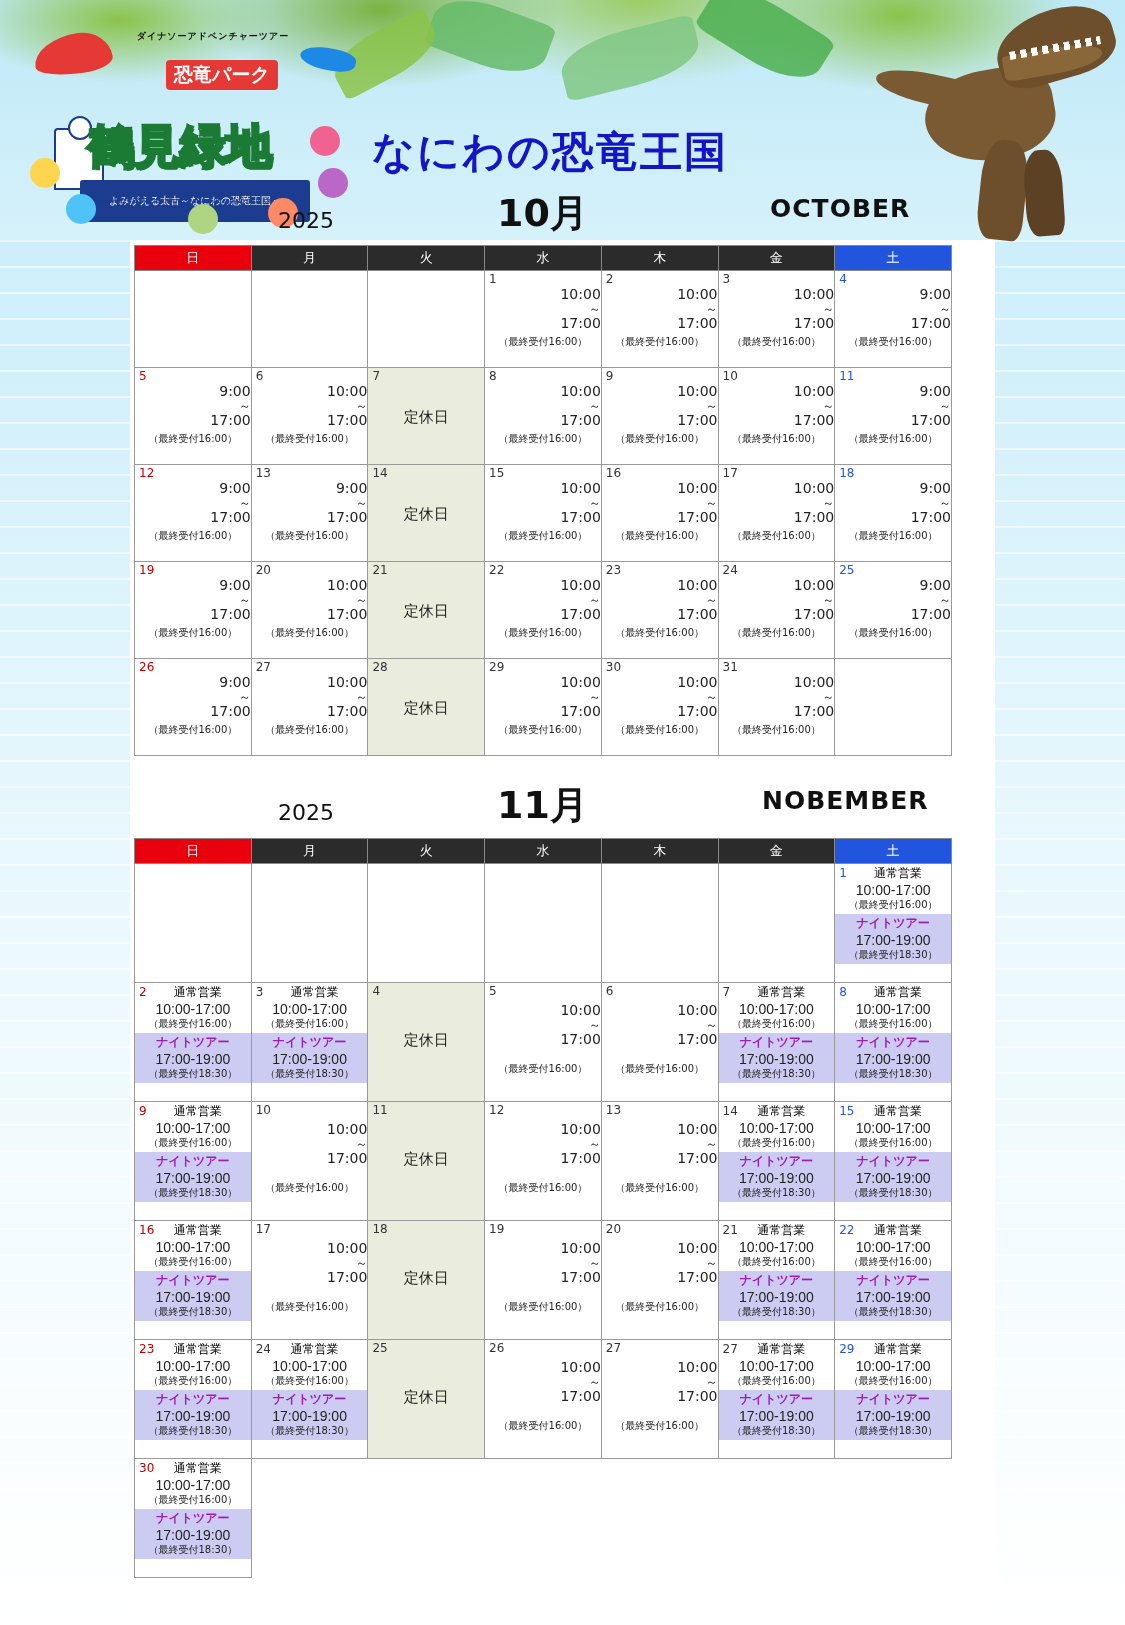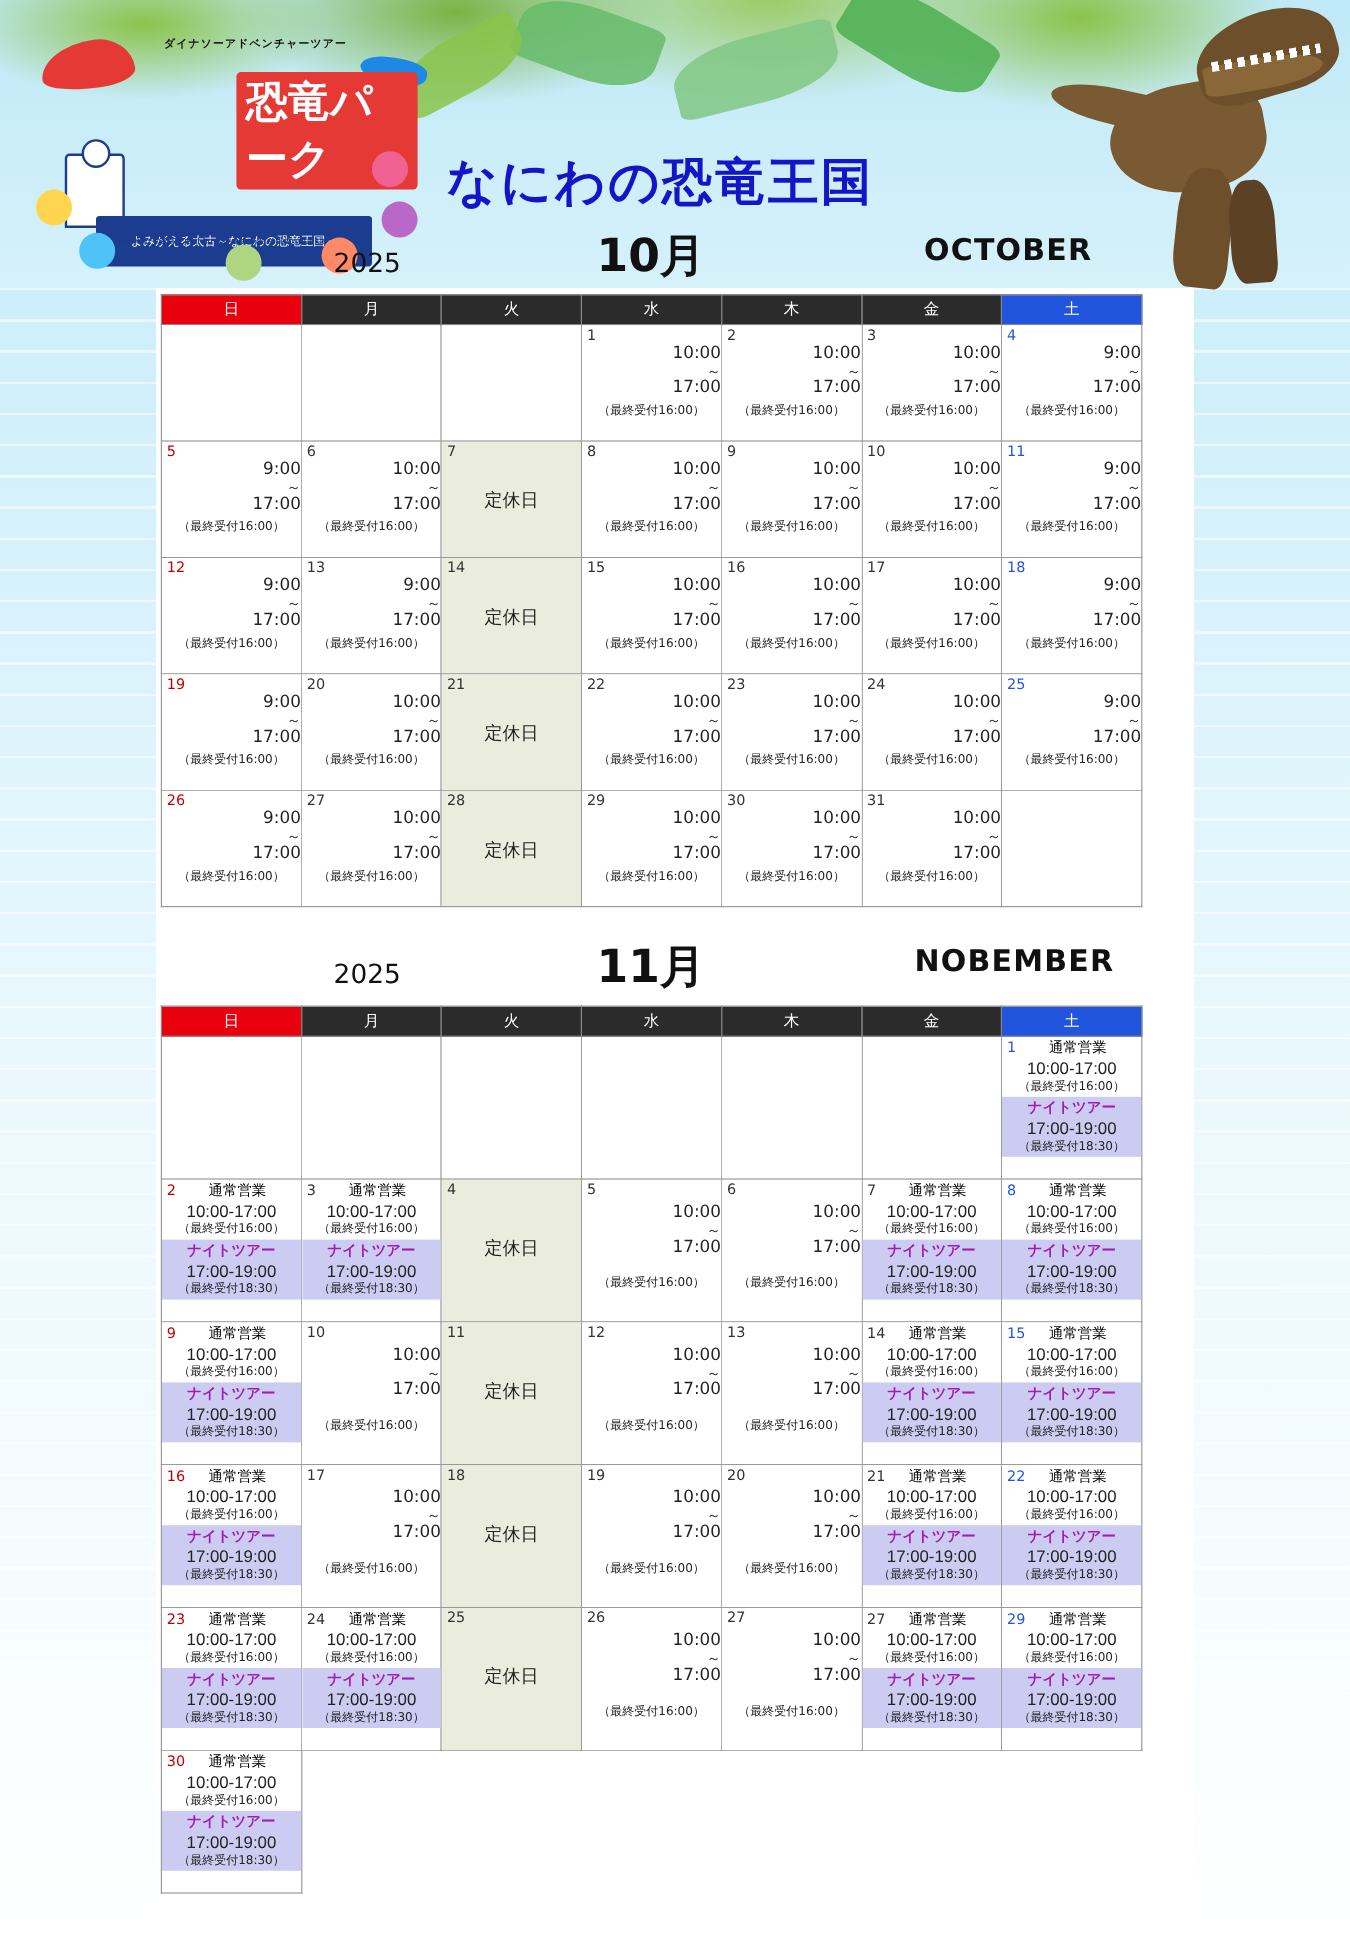--- a/index.html
+++ b/index.html
@@ -33,24 +33,23 @@
   .logo .ttl-small{
     position:absolute;left:95px;top:22px;width:200px;text-align:center;
     font-size:9px;color:#111;letter-spacing:1px;font-weight:bold;
   }
   .logo .mega{
     position:absolute;left:50px;top:40px;font-size:54px;font-weight:bold;color:#ffee00;
     -webkit-text-stroke:3px #1b3c8f;text-shadow:2px 2px 0 #1b3c8f;
     font-family:"DejaVu Sans", sans-serif;
   }
   .logo .kyoryu{
-    position:absolute;left:148px;top:52px;font-size:35px;font-weight:bold;color:#fff;
+    position:absolute;left:148px;top:52px;font-size:19px;font-weight:bold;color:#fff;
     background:#e53935;padding:2px 8px;border-radius:4px;
     font-family:"DejaVu Sans", sans-serif;
-    margin-left:31px;
   }
   .logo .tsurumi{
     position:absolute;left:70px;top:108px;font-size:46px;font-weight:bold;color:#ffffff;
     -webkit-text-stroke:3px #1b7a34;text-shadow:2px 2px 0 #1b7a34;
     font-family:"DejaVu Sans", sans-serif;
   }
   .logo .tag{
     position:absolute;left:62px;top:172px;width:230px;text-align:center;background:#1b3c8f;color:#fff;
     font-size:10px;padding:14px 0;border-radius:3px;
   }
@@ -157,20 +156,21 @@
 <div class="bg-leaf" style="left:560px;top:30px;width:140px;height:56px;background:#81c784;transform:rotate(-14deg);"></div>
 <div class="bg-leaf" style="left:700px;top:4px;width:130px;height:60px;background:#4caf50;transform:rotate(32deg);"></div>
 <div class="bg-leaf" style="left:330px;top:30px;width:110px;height:48px;background:#8bc34a;transform:rotate(-28deg);"></div>
 
 <div class="logo">
   <div class="dino-red"></div>
   <div class="dino-blue"></div>
   <div class="ttl-small">ダイナソーアドベンチャーツアー</div>
   <div class="kyoryu">恐竜パーク</div>
   <div class="windmill"></div>
+  <div class="tsurumi">鶴見緑地</div>
   <div class="tag">よみがえる太古～なにわの恐竜王国～</div>
   <div class="tag2">Reviving the ancient times - Naniwa's dinosaur kingdom-</div>
   <div class="flower" style="left:292px;top:118px;background:#f06292;"></div>
   <div class="flower" style="left:300px;top:160px;background:#ba68c8;"></div>
   <div class="flower" style="left:12px;top:150px;background:#ffd54f;"></div>
   <div class="flower" style="left:48px;top:186px;background:#4fc3f7;"></div>
   <div class="flower" style="left:250px;top:190px;background:#ff8a65;"></div>
   <div class="flower" style="left:170px;top:196px;background:#aed581;"></div>
 </div>
 

